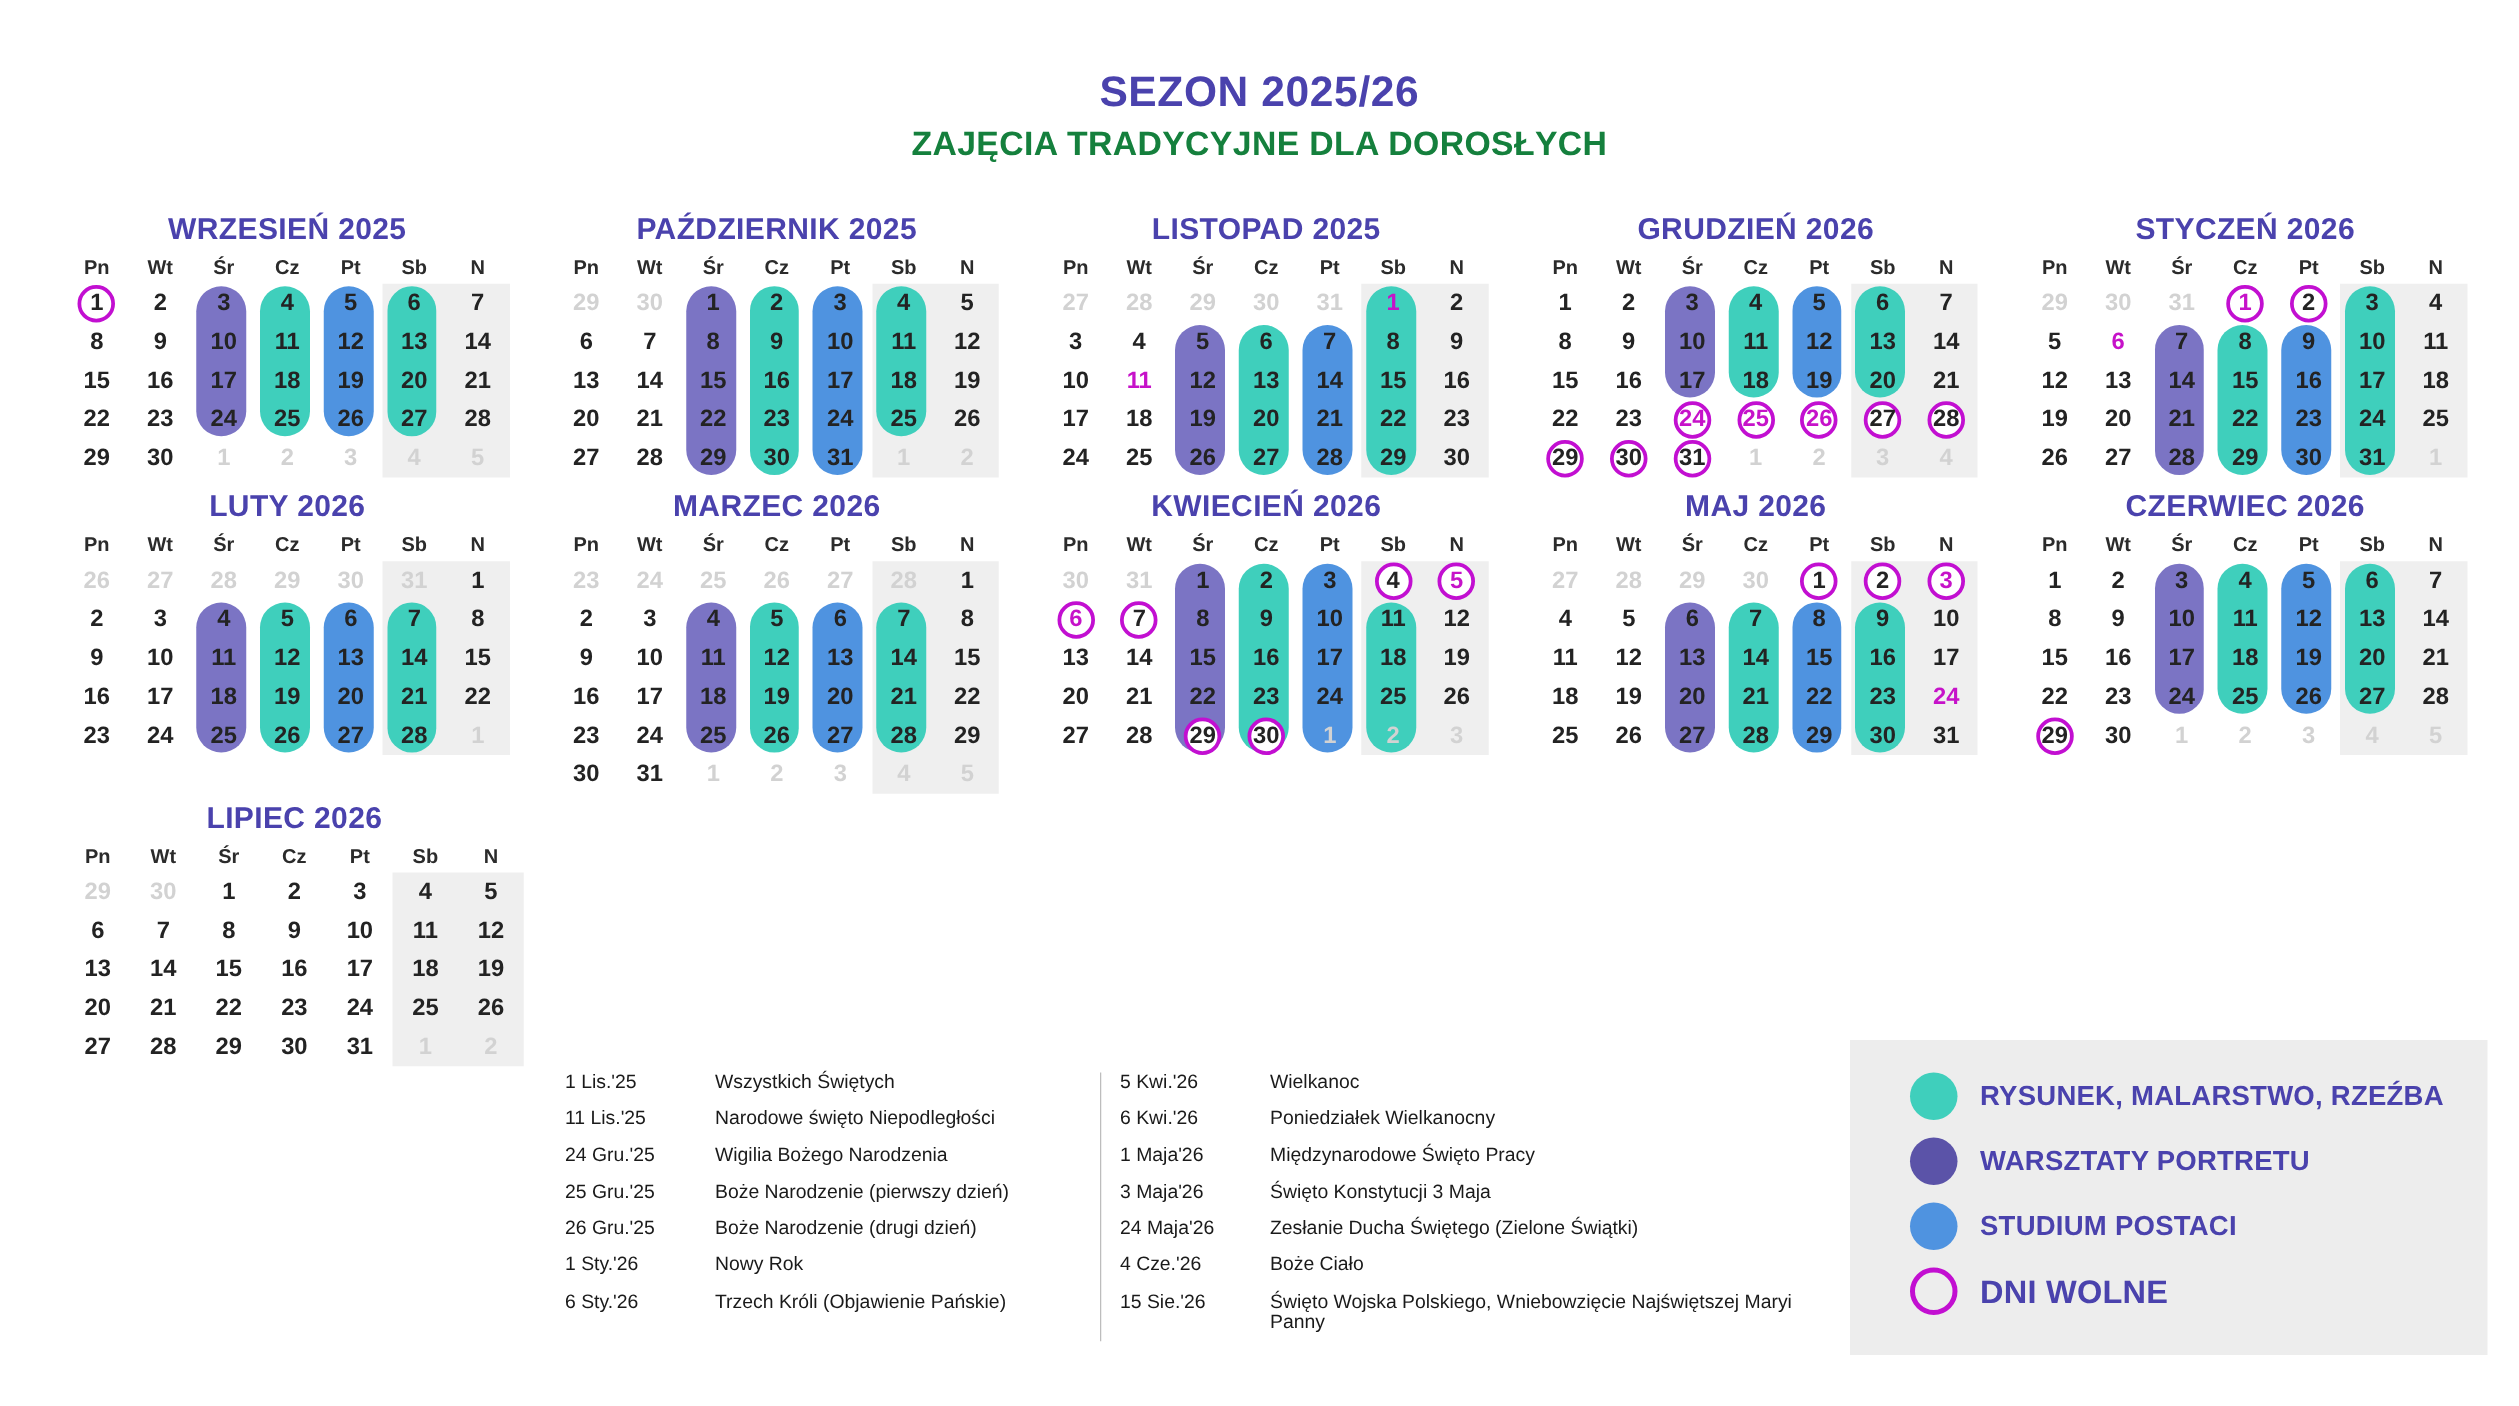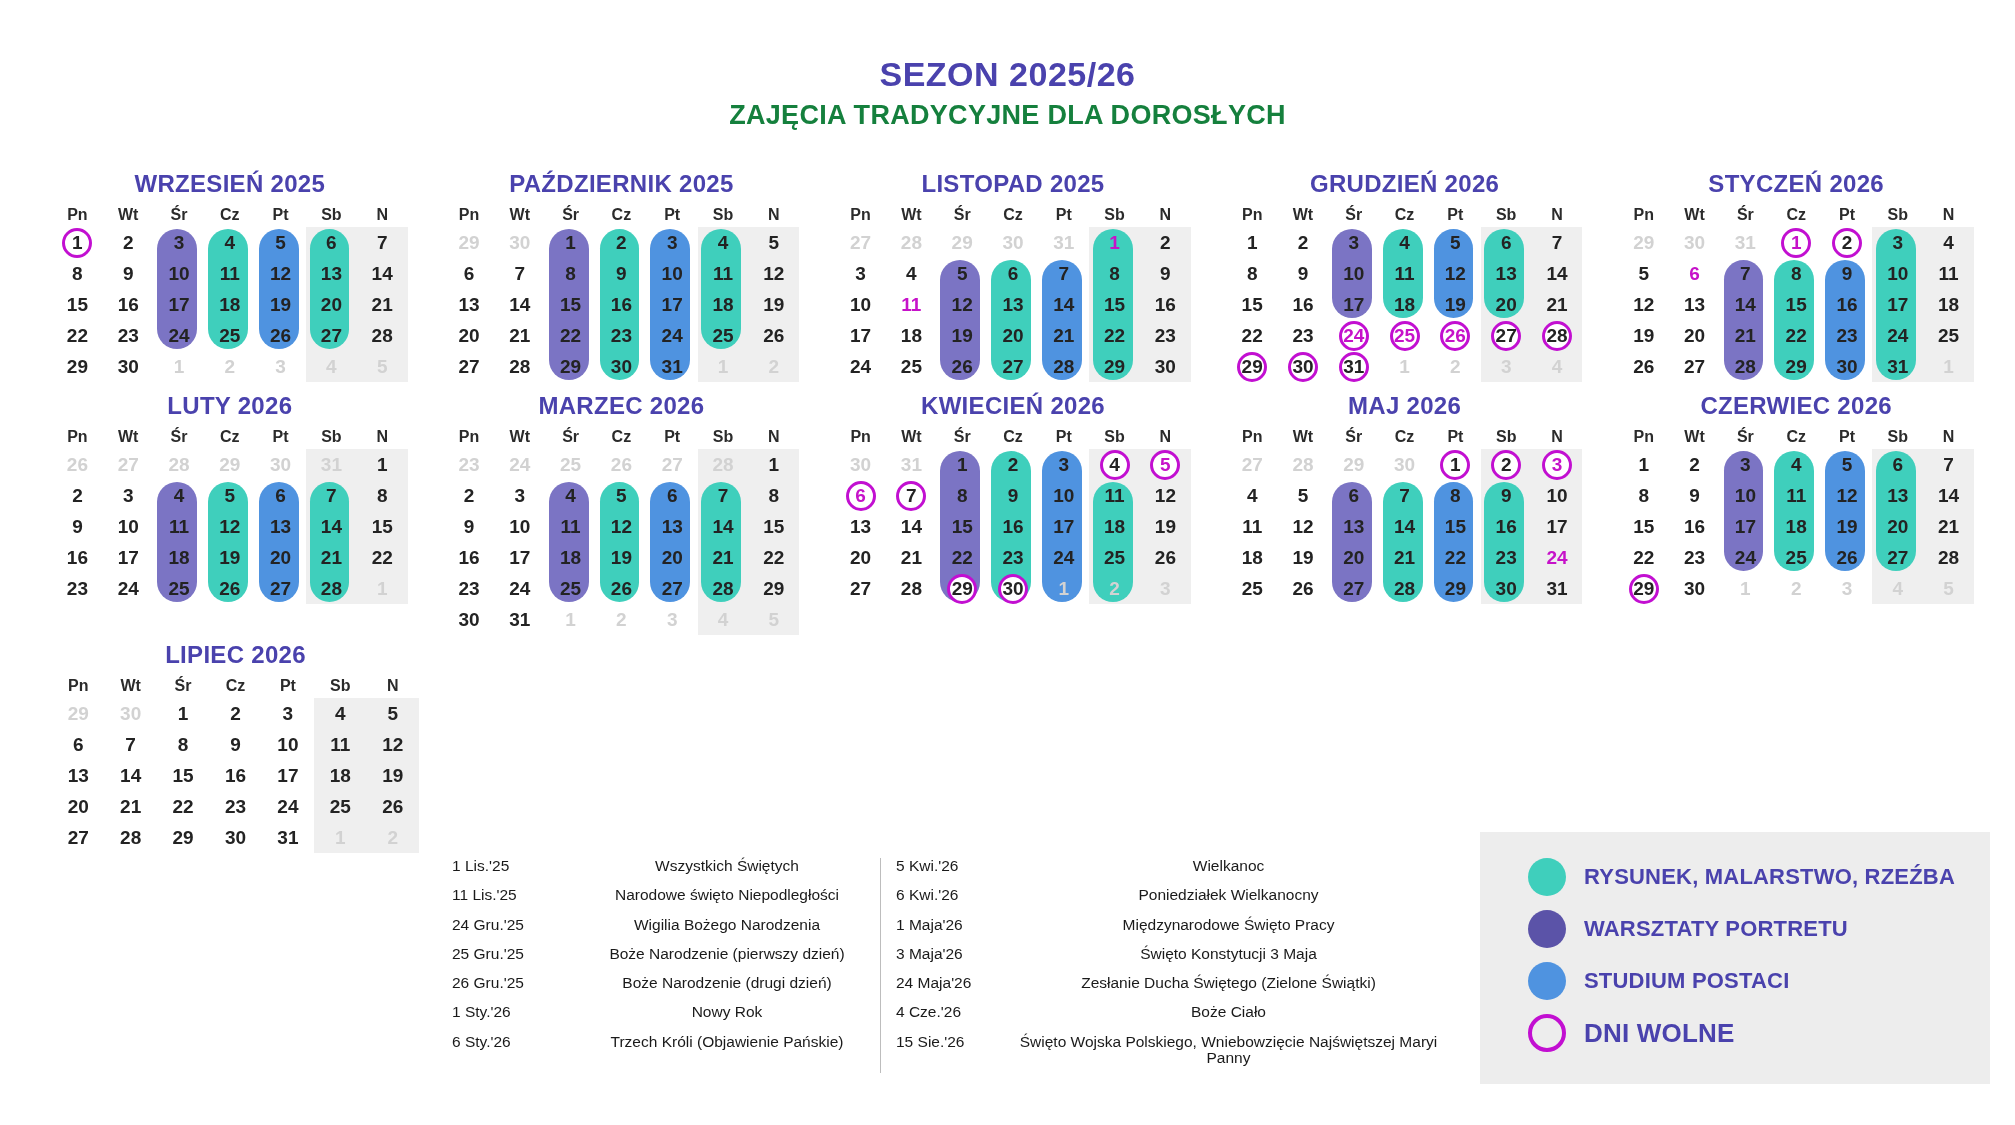--- a/index.html
+++ b/index.html
@@ -90,21 +90,21 @@
   
   #bottom { position:absolute; left:0; top:838px; width:2015px; display:flex; }
   .hol-table {
     font-size: 15.5px; color:#1a1a1a; line-height: 1.05;
   }
   #hol-left  { position:absolute; left:452px; top:20px; width:430px; }
   #hol-right { position:absolute; left:896px; top:20px; width:545px; }
   #hol-divider { position:absolute; left:880px; top:20px; width:1px; height:215px; background:#bdbdbd; }
   .hol-row { display:flex; margin-bottom: 13px; }
   .hol-date { width: 120px; flex:0 0 120px; }
-  .hol-name { flex:1 1 auto;text-align:center; }
+  .hol-name { flex:1 1 auto; }
 
   
   #legend {
     position:absolute; left:1480px; top:832px;
     width: 510px; height: 252px;
     background: #ededed;
   }
   .legend-item { display:flex; align-items:center; margin: 0 0 0 48px; }
   .legend-item.li0 { padding-top: 26px; }
   .legend-item.li1 { padding-top: 14px; }

